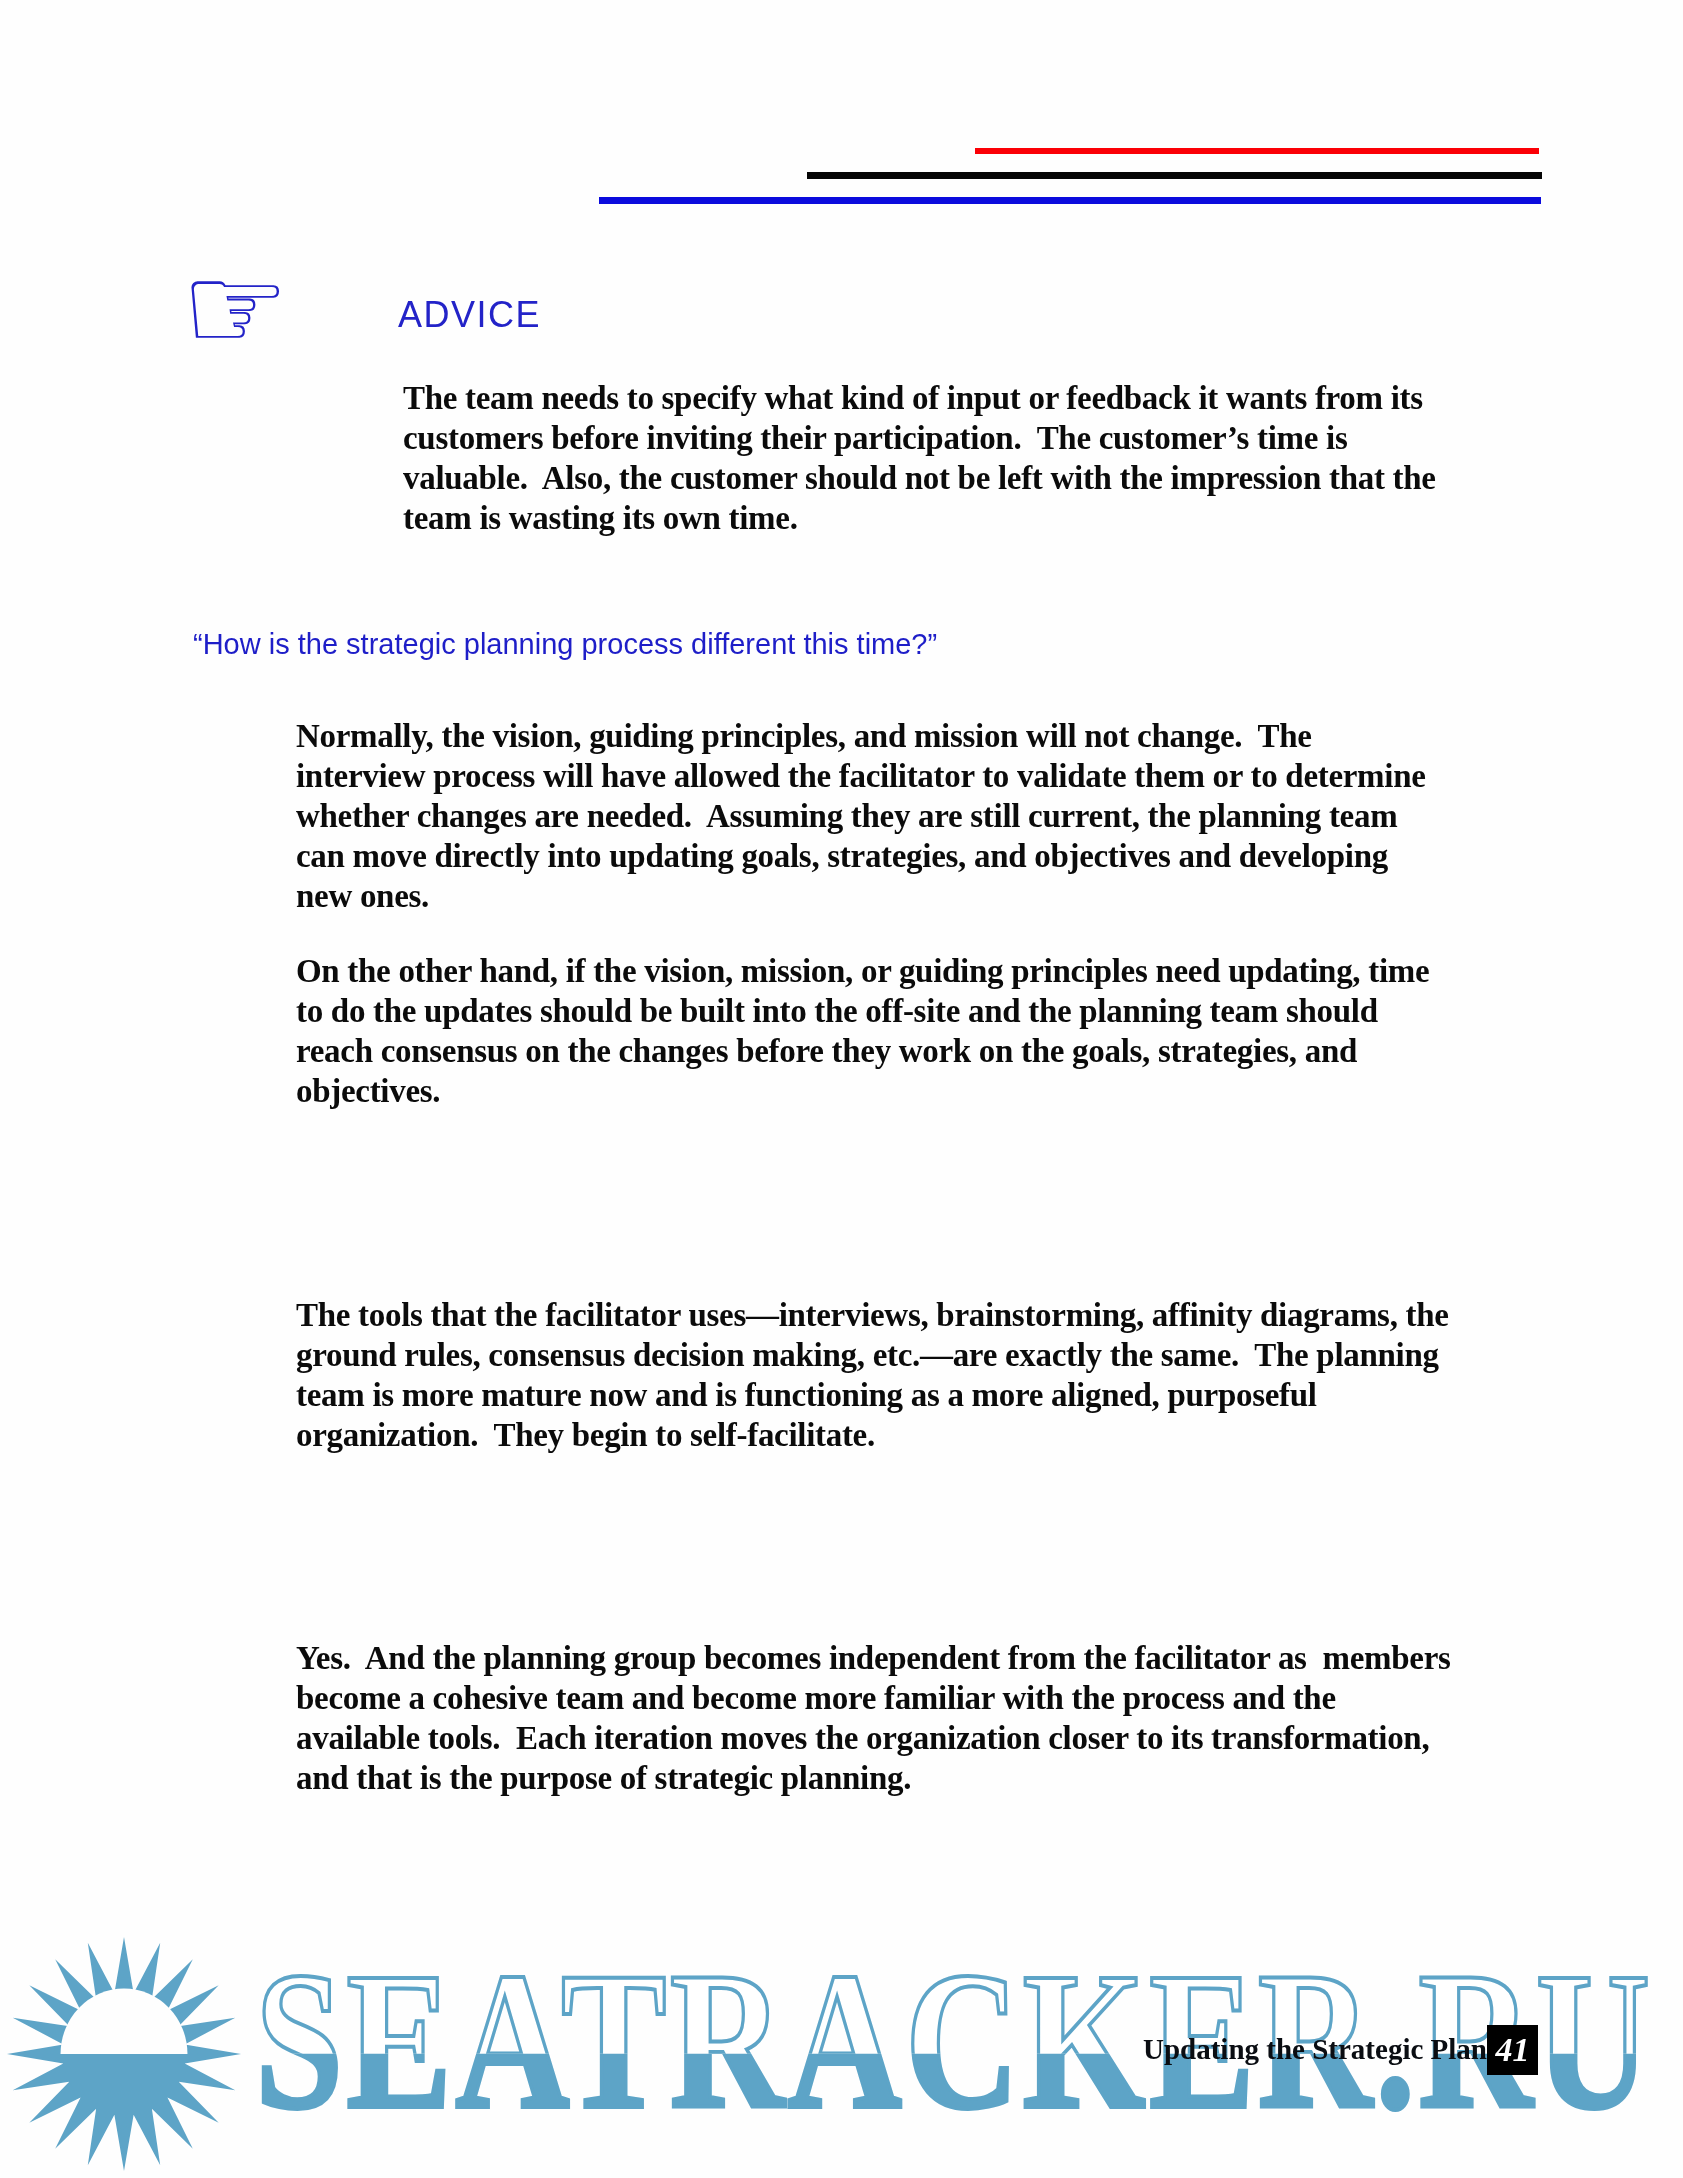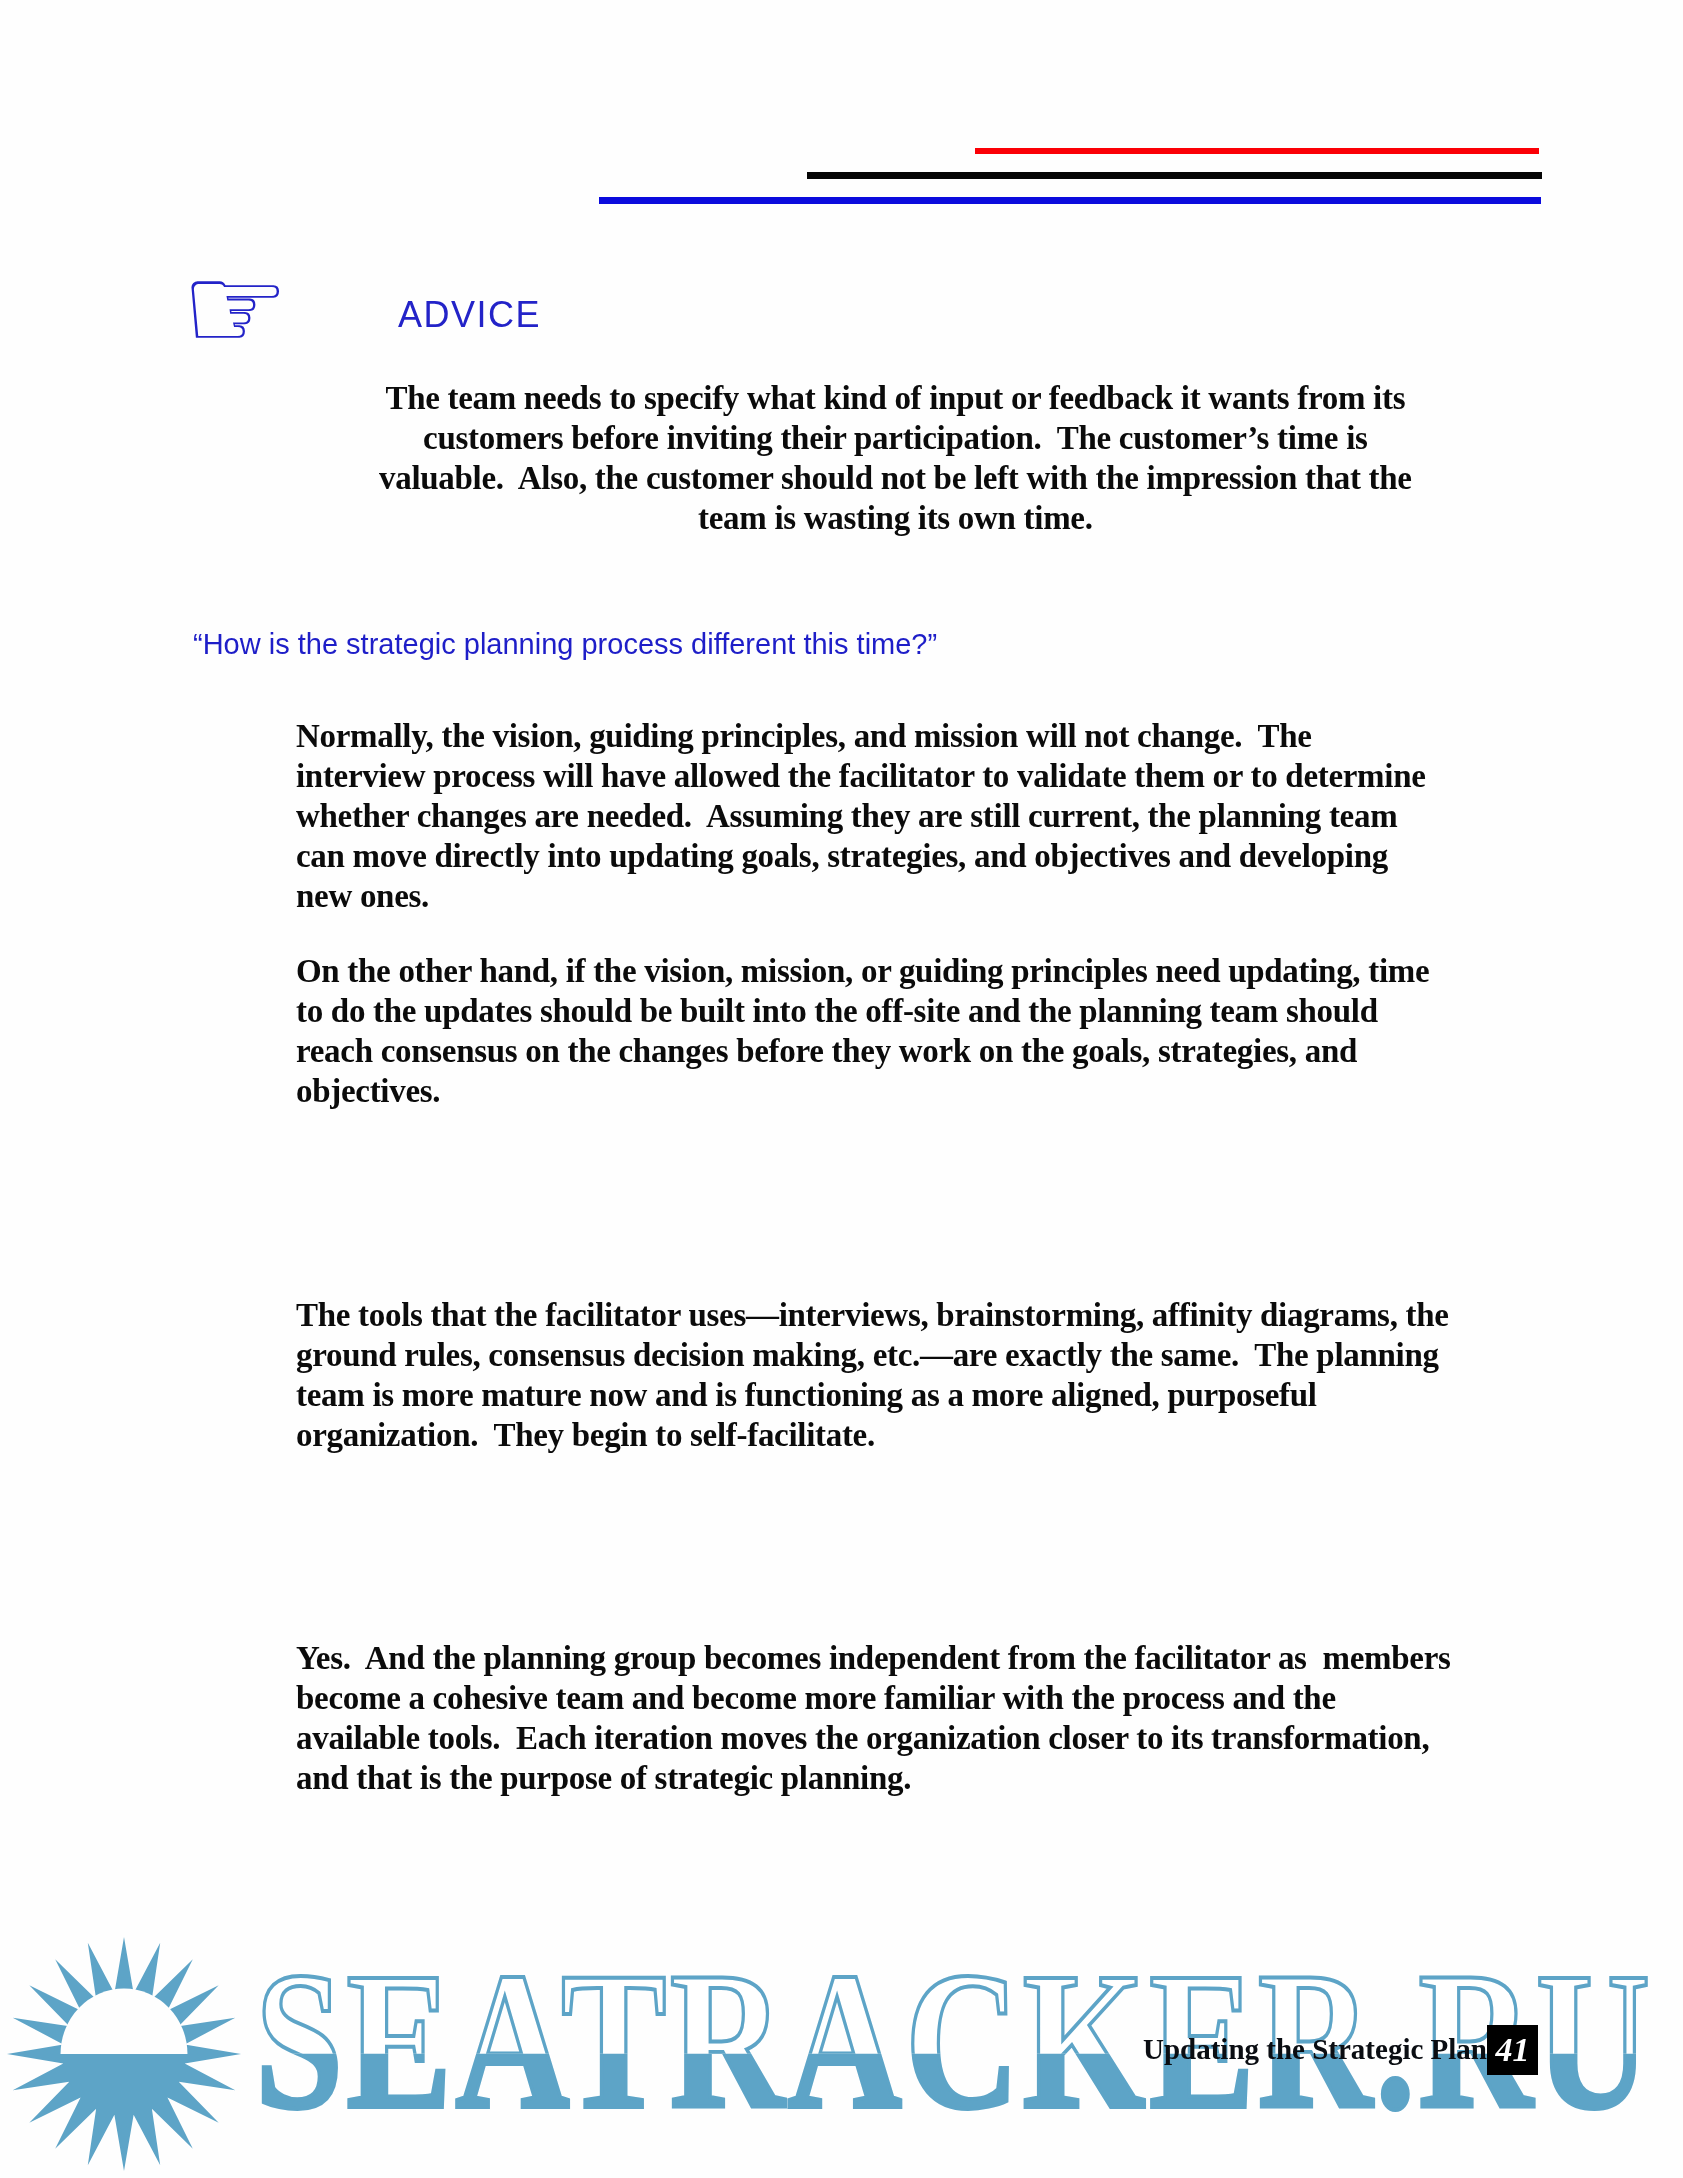--- a/index.html
+++ b/index.html
@@ -21,21 +21,21 @@
   .advice-label{
     position:absolute;left:398px;top:294px;color:#2323c8;
     font-family:"Liberation Sans",sans-serif;font-size:36px;letter-spacing:1.5px;
   }
 
   
   .para{
     position:absolute;left:296px;color:#0b0b0b;font-weight:bold;
     font-size:33px;line-height:40px;letter-spacing:-0.3px;white-space:pre;
   }
-  .para.indent{left:379px;text-align:center;}
+  .para.indent{left:403px;}
 
   
   .qhead{
     position:absolute;left:193px;color:#1e1ec8;white-space:nowrap;
     font-family:"Liberation Sans",sans-serif;font-size:29px;
   }
 
   
   .sun{position:absolute;left:5px;top:1935px;width:238px;height:238px;z-index:1;}
   .wm-text{

